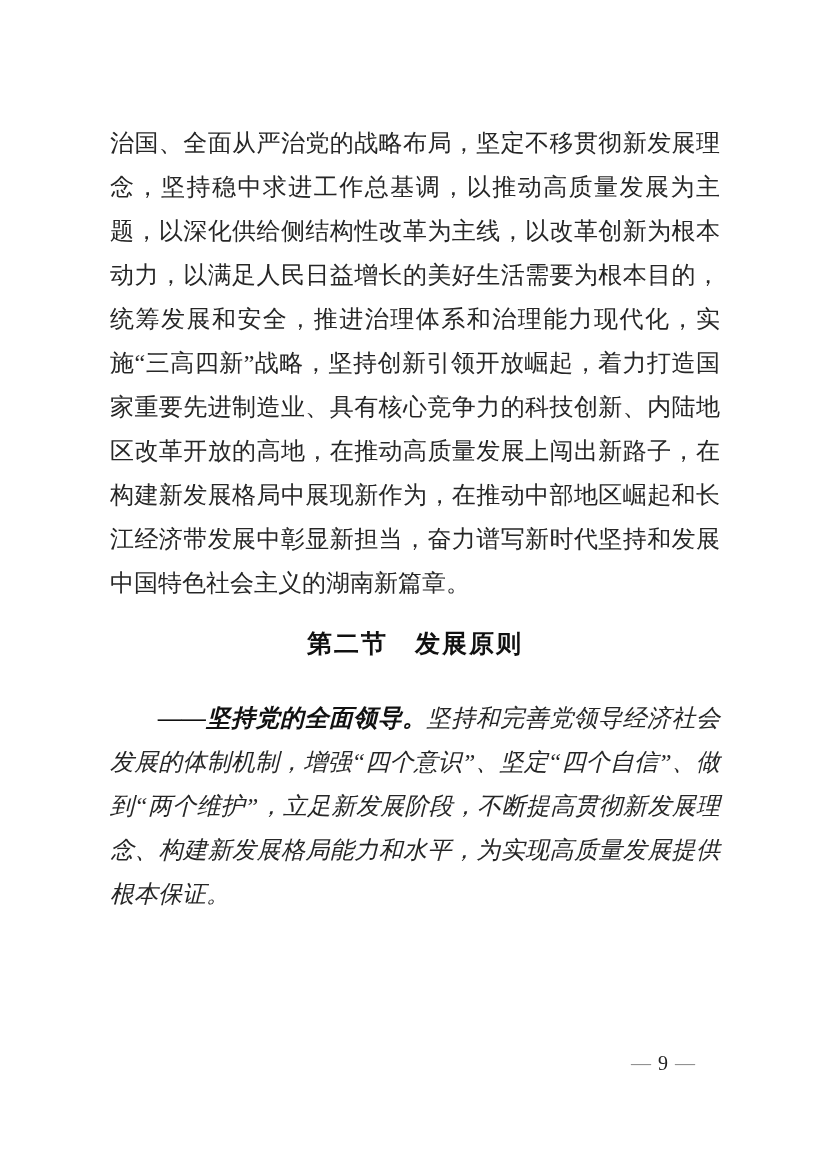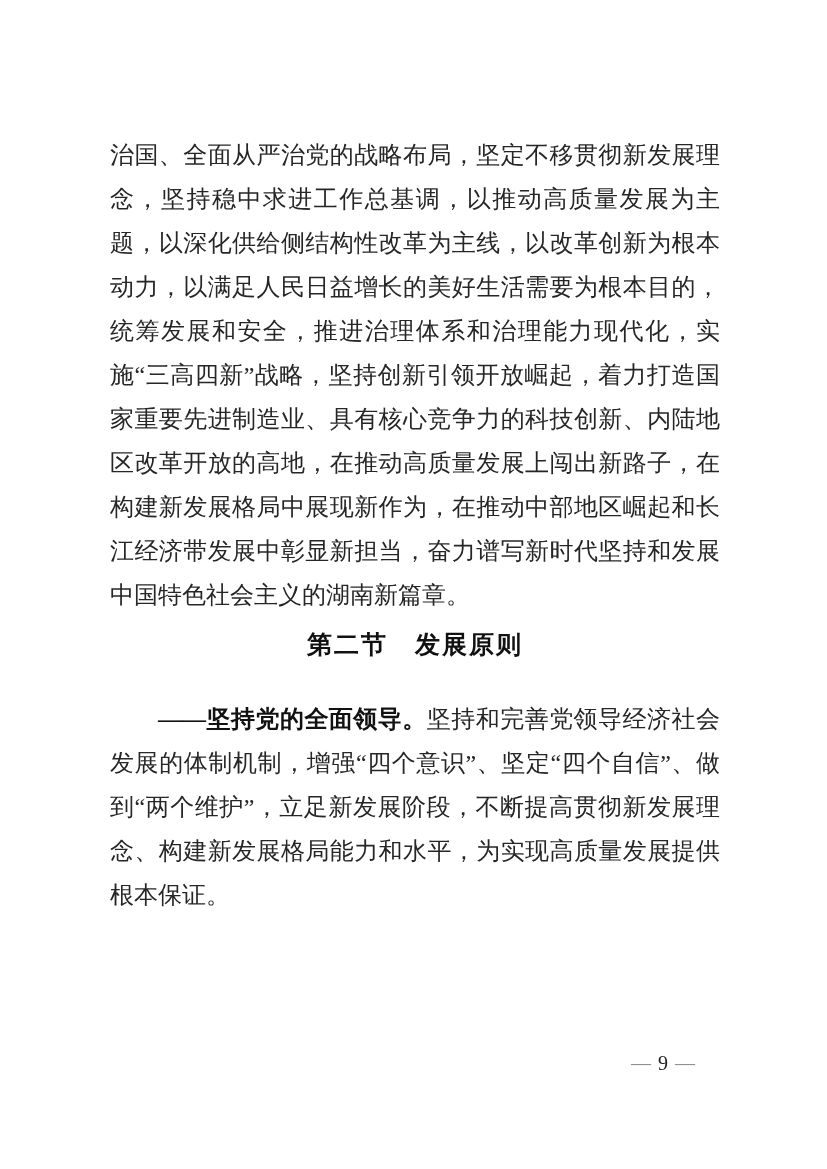--- a/index.html
+++ b/index.html
@@ -13,45 +13,46 @@
     width: 827px;
     height: 1169px;
     background: #ffffff;
     overflow: hidden;
     font-family: "Liberation Serif", serif;
     color: #262626;
   }
   .text-block {
     position: absolute;
     left: 110px;
-    top: 133px;
+    top: 121px;
     width: 610px;
   }
   .para {
     font-size: 24px;
     line-height: 44px;
     text-align: justify;
     text-justify: inter-character;
     color: #262626;
   }
   .para.indent {
     text-indent: 48px;
+    font-style: italic;
   }
   .lead {
     font-weight: bold;
     color: #111111;
   }
   .section-heading {
     font-size: 25px;
     line-height: 44px;
     font-weight: bold;
     text-align: center;
     color: #111111;
     letter-spacing: 2px;
-    margin-top: 6px;
+    margin-top: 17px;
     margin-bottom: 30px;
   }
   .page-footer {
     position: absolute;
     left: 603px;
     top: 1048px;
     width: 120px;
     text-align: center;
     font-size: 20px;
     line-height: 30px;

